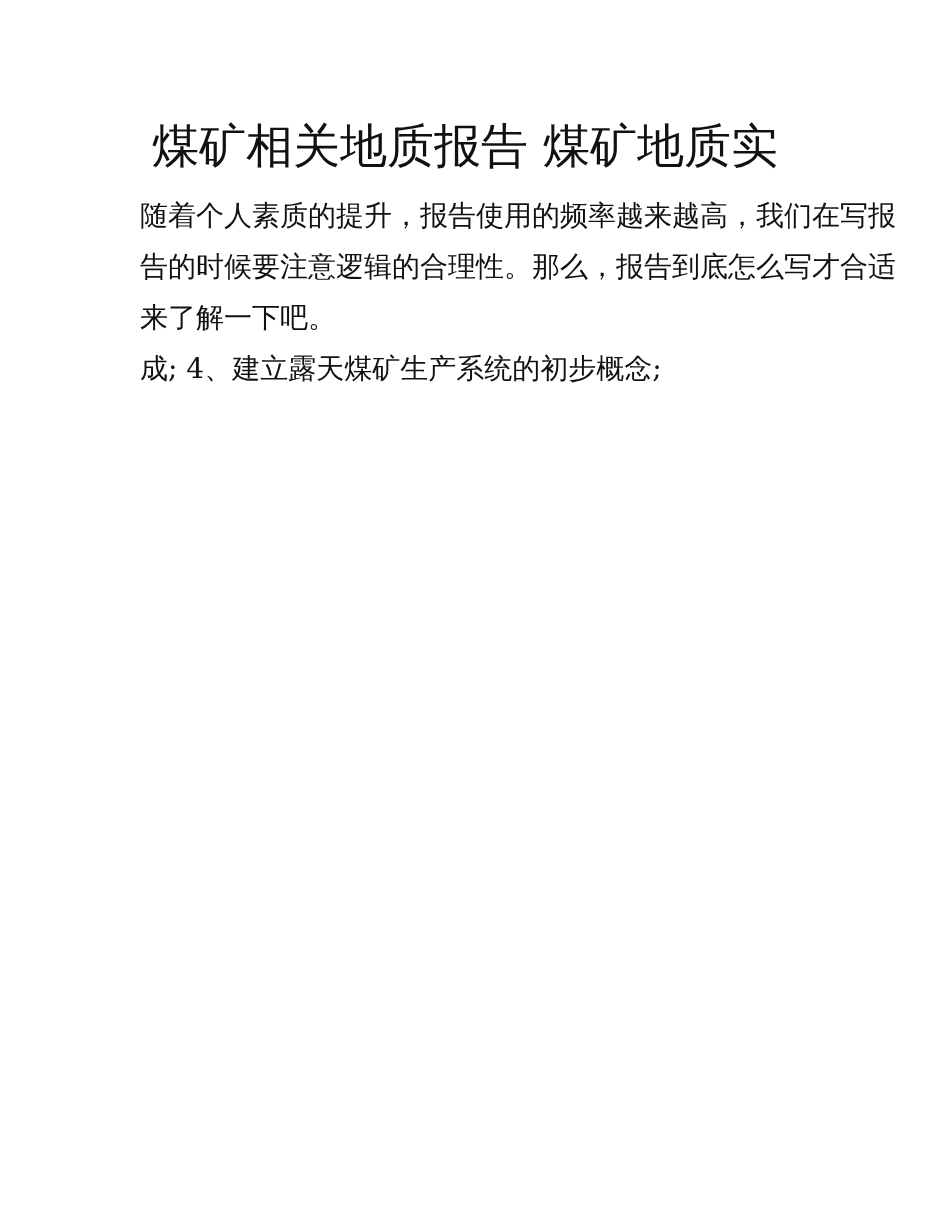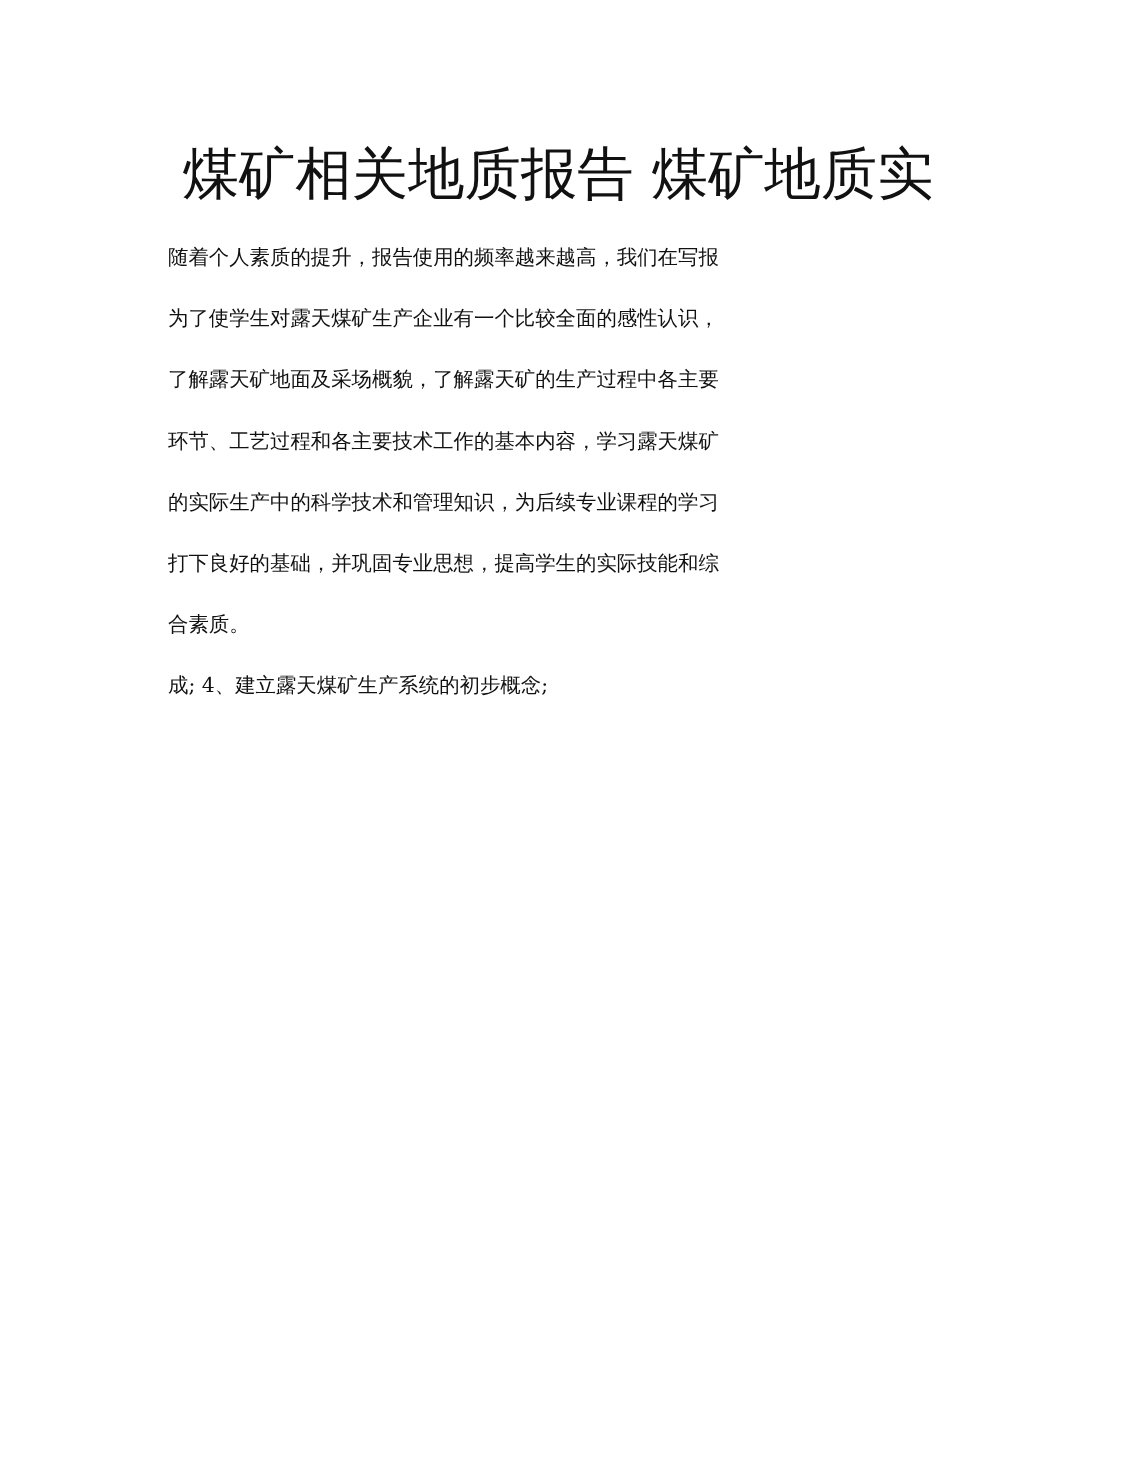--- a/index.html
+++ b/index.html
@@ -23,50 +23,44 @@
     }
     .title {
       font-size: 47px;
       line-height: 72px;
       font-weight: normal;
       margin: 0 0 8px 12px;
       letter-spacing: 0px;
       white-space: normal;
     }
     .para {
-      font-size: 17px;
+      font-size: 28px;
       line-height: 51px;
       margin: 0;
     }
     .line {
       display: block;
       white-space: nowrap;
     }
   </style>
 </head>
 <body>
 
 <div class="page">
 
   <h1 class="title">
     <span class="line">煤矿相关地质报告 煤矿地质实</span>
   </h1>
 
   <p class="para">
     <span class="line">随着个人素质的提升，报告使用的频率越来越高，我们在写报</span>
+    <span class="line">告的时候要注意逻辑的合理性。那么，报告到底怎么写才合适</span>
+    <span class="line">来了解一下吧。</span>
   </p>
 
 
-  <p class="para">
-    <span class="line">为了使学生对露天煤矿生产企业有一个比较全面的感性认识，</span>
-    <span class="line">了解露天矿地面及采场概貌，了解露天矿的生产过程中各主要</span>
-    <span class="line">环节、工艺过程和各主要技术工作的基本内容，学习露天煤矿</span>
-    <span class="line">的实际生产中的科学技术和管理知识，为后续专业课程的学习</span>
-    <span class="line">打下良好的基础，并巩固专业思想，提高学生的实际技能和综</span>
-    <span class="line">合素质。</span>
-  </p>
 
   <p class="para">
     <span class="line">成; 4、建立露天煤矿生产系统的初步概念;</span>
   </p>
 
 
 </div>
 
 </body></html>

